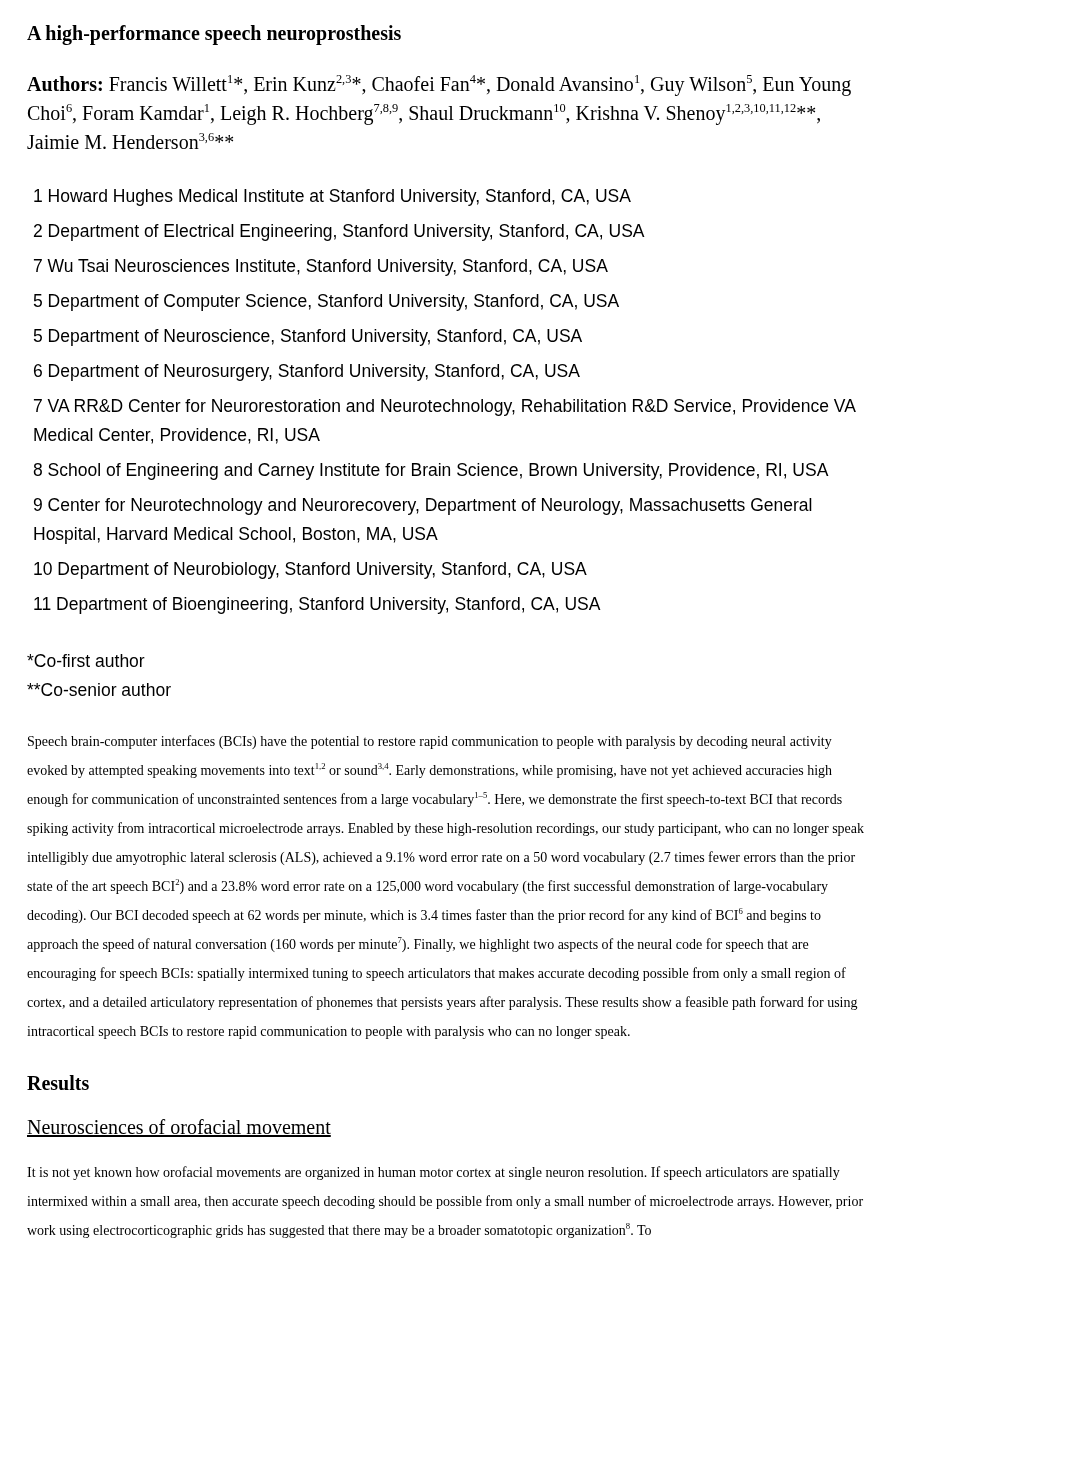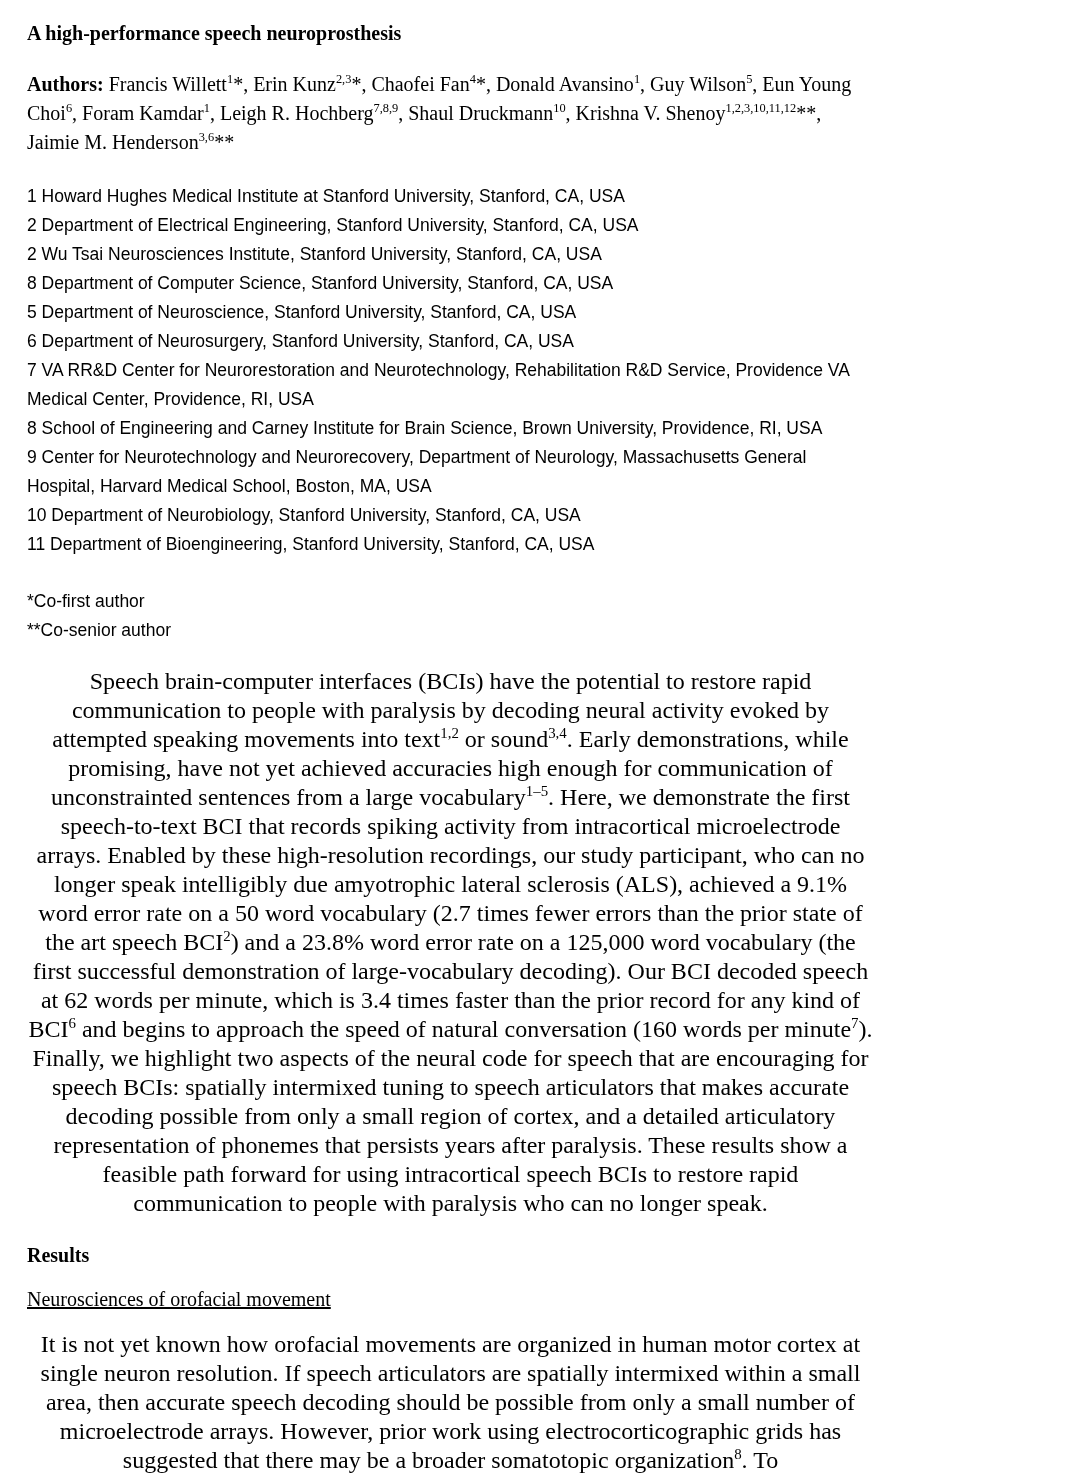--- a/index.html
+++ b/index.html
@@ -34,44 +34,44 @@
   }
   .authors-line .authors-label { font-weight: bold; }
 
   .affiliations {
     margin: 0 0 28px 0;
   }
   .affiliations p {
     font-family: "Liberation Sans", sans-serif;
     font-size: 17.5px;
     line-height: 29px;
-    margin: 0;
+    margin: 6px;
   }
 
   .footnotes { margin: 27px 0 22px 0; }
   .footnotes p {
     font-family: "Liberation Sans", sans-serif;
     font-size: 17.5px;
     line-height: 29px;
     margin: 0;
   }
 
   .section-heading {
     font-family: "Liberation Serif", serif;
     font-size: 20px;
     font-weight: bold;
     margin: 0 0 18px 0;
     line-height: 1.3;
   }
   .body-paragraph {
     font-family: "Liberation Serif", serif;
-    font-size: 24px;
+    font-size: 14px;
     line-height: 29px;
     margin: 0 0 24px 0;
-    text-align: center;
+    text-align: left;
   }
   .subsection-heading {
     font-family: "Liberation Serif", serif;
     font-size: 20px;
     font-weight: normal;
     text-decoration: underline;
     margin: 0 0 18px 0;
     line-height: 1.3;
   }
   sup {
@@ -85,22 +85,22 @@
 
 <div class="page">
 
   <h1 class="paper-title">A high-performance speech neuroprosthesis</h1>
 
   <p class="authors-line"><span class="authors-label">Authors:</span><span> Francis Willett<sup>1</sup>*, Erin Kunz<sup>2,3</sup>*, Chaofei Fan<sup>4</sup>*, Donald Avansino<sup>1</sup>, Guy Wilson<sup>5</sup>, Eun Young Choi<sup>6</sup>, Foram Kamdar<sup>1</sup>, Leigh R. Hochberg<sup>7,8,9</sup>, Shaul Druckmann<sup>10</sup>, Krishna V. Shenoy<sup>1,2,3,10,11,12</sup>**, Jaimie M. Henderson<sup>3,6</sup>**</span></p>
 
   <div class="affiliations">
     <p>1 Howard Hughes Medical Institute at Stanford University, Stanford, CA, USA</p>
     <p>2 Department of Electrical Engineering, Stanford University, Stanford, CA, USA</p>
-    <p>2 Wu Tsai Neurosciences Institute, Stanford University, Stanford, CA, USA</p>
-    <p>8 Department of Computer Science, Stanford University, Stanford, CA, USA</p>
+    <p>7 Wu Tsai Neurosciences Institute, Stanford University, Stanford, CA, USA</p>
+    <p>5 Department of Computer Science, Stanford University, Stanford, CA, USA</p>
     <p>5 Department of Neuroscience, Stanford University, Stanford, CA, USA</p>
     <p>6 Department of Neurosurgery, Stanford University, Stanford, CA, USA</p>
     <p>7 VA RR&amp;D Center for Neurorestoration and Neurotechnology, Rehabilitation R&amp;D Service, Providence VA Medical Center, Providence, RI, USA</p>
     <p>8 School of Engineering and Carney Institute for Brain Science, Brown University, Providence, RI, USA</p>
     <p>9 Center for Neurotechnology and Neurorecovery, Department of Neurology, Massachusetts General Hospital, Harvard Medical School, Boston, MA, USA</p>
     <p>10 Department of Neurobiology, Stanford University, Stanford, CA, USA</p>
     <p>11 Department of Bioengineering, Stanford University, Stanford, CA, USA</p>
   </div>
 
   <div class="footnotes">

